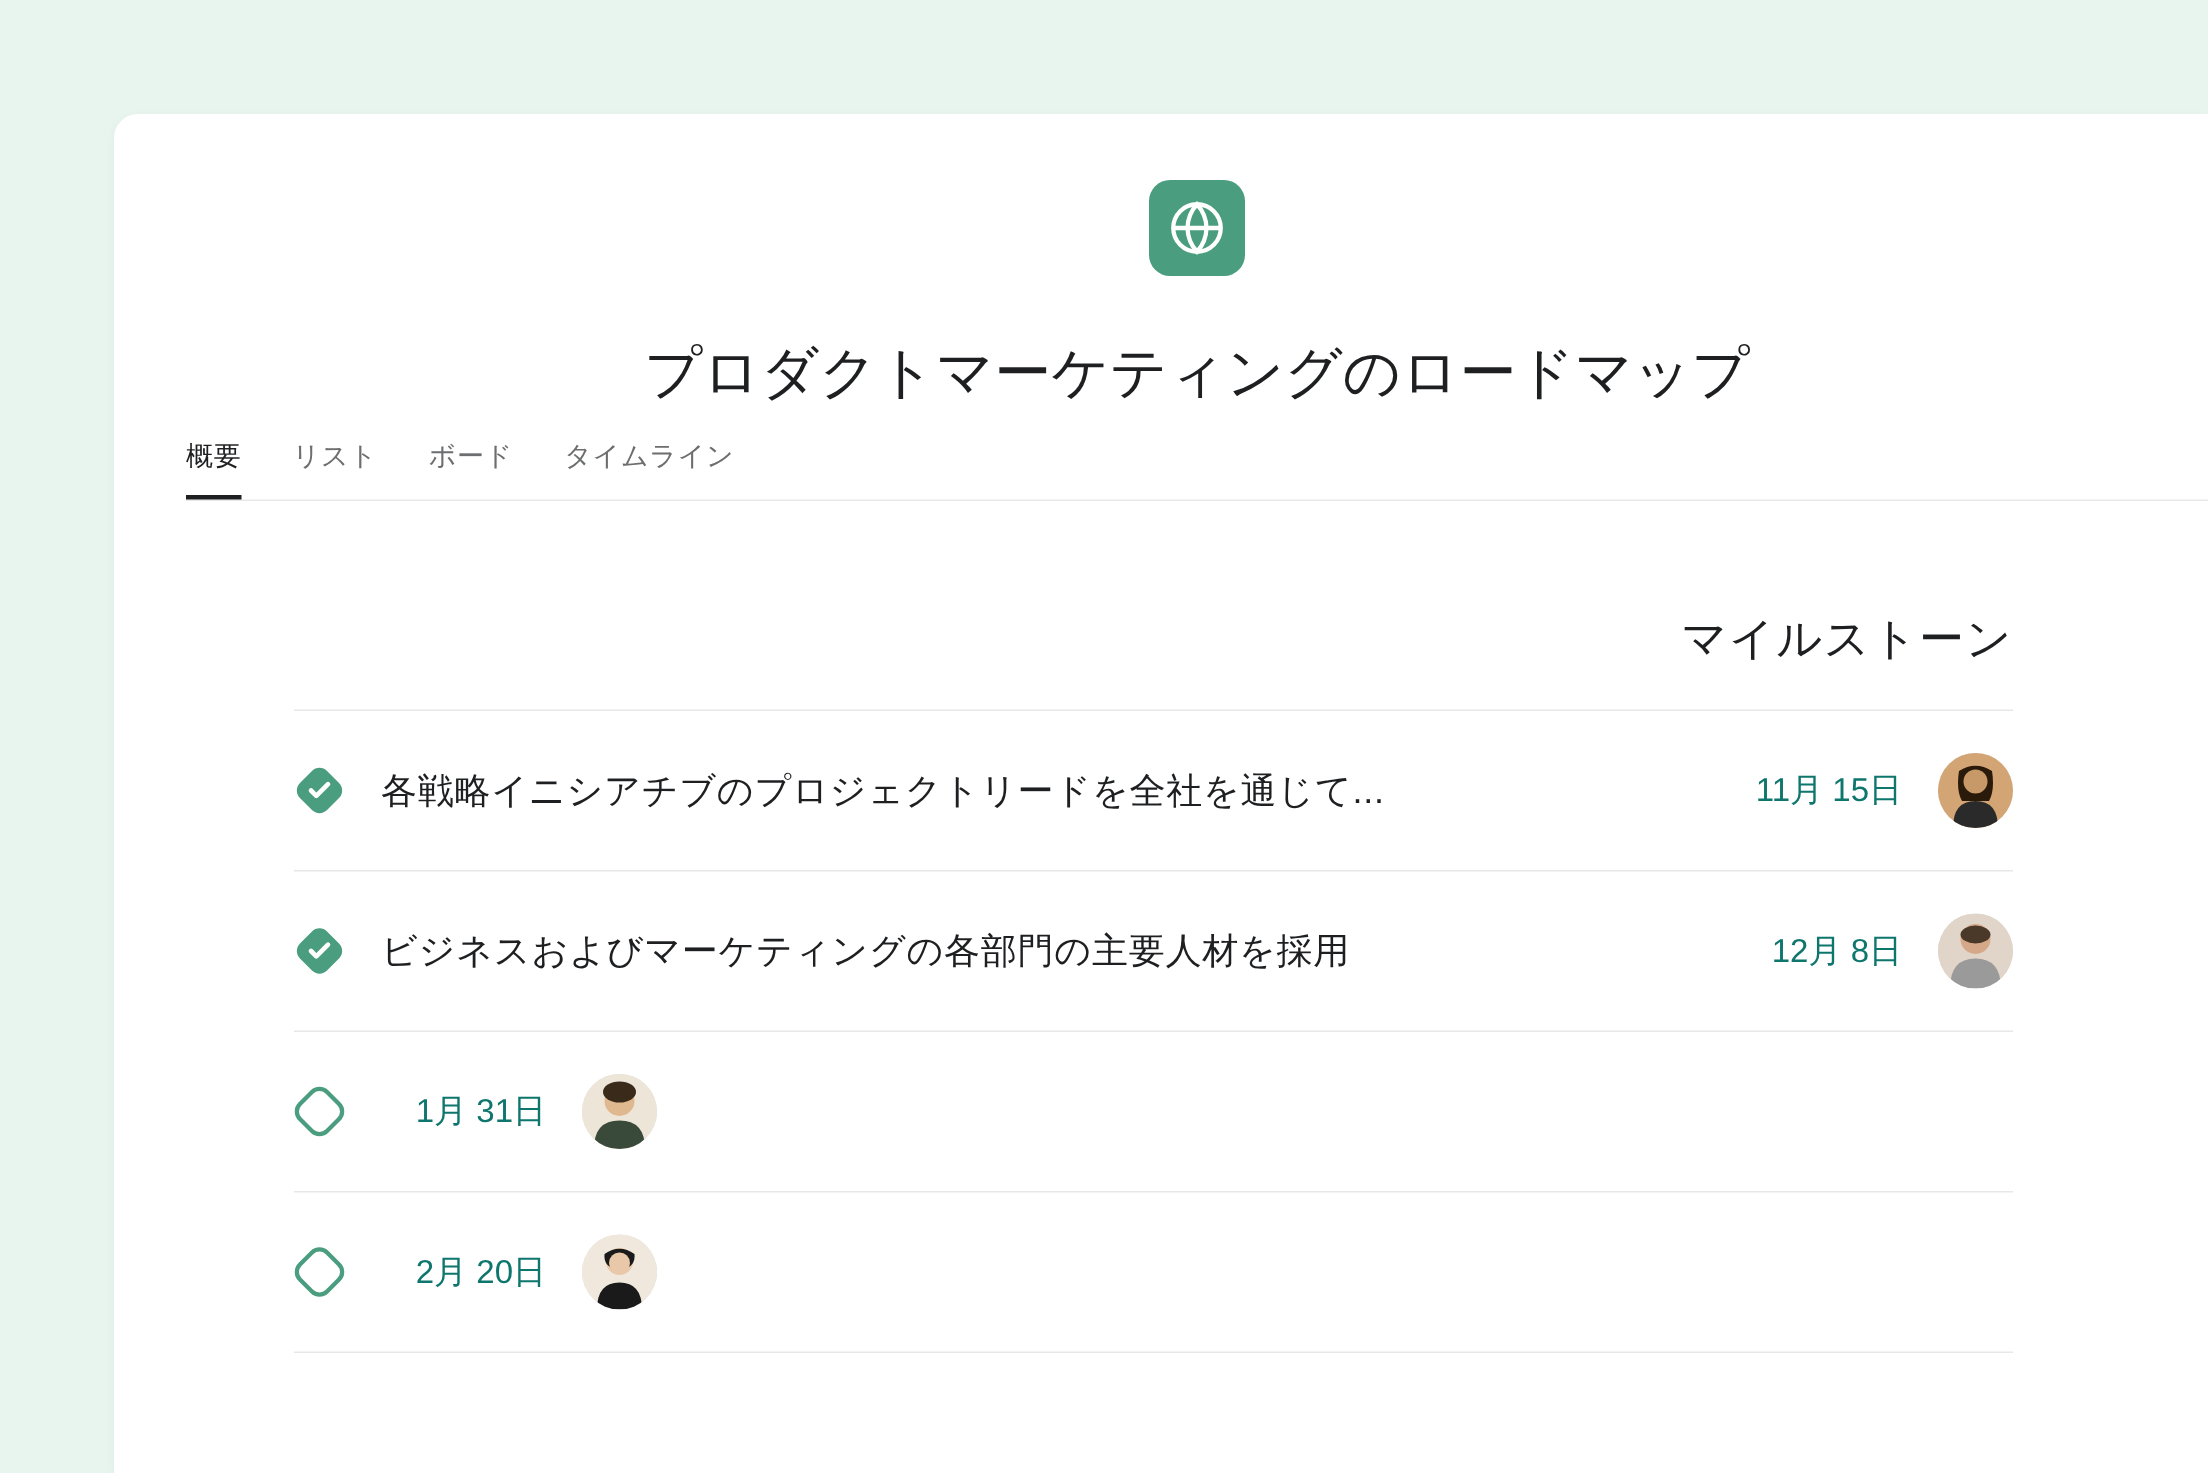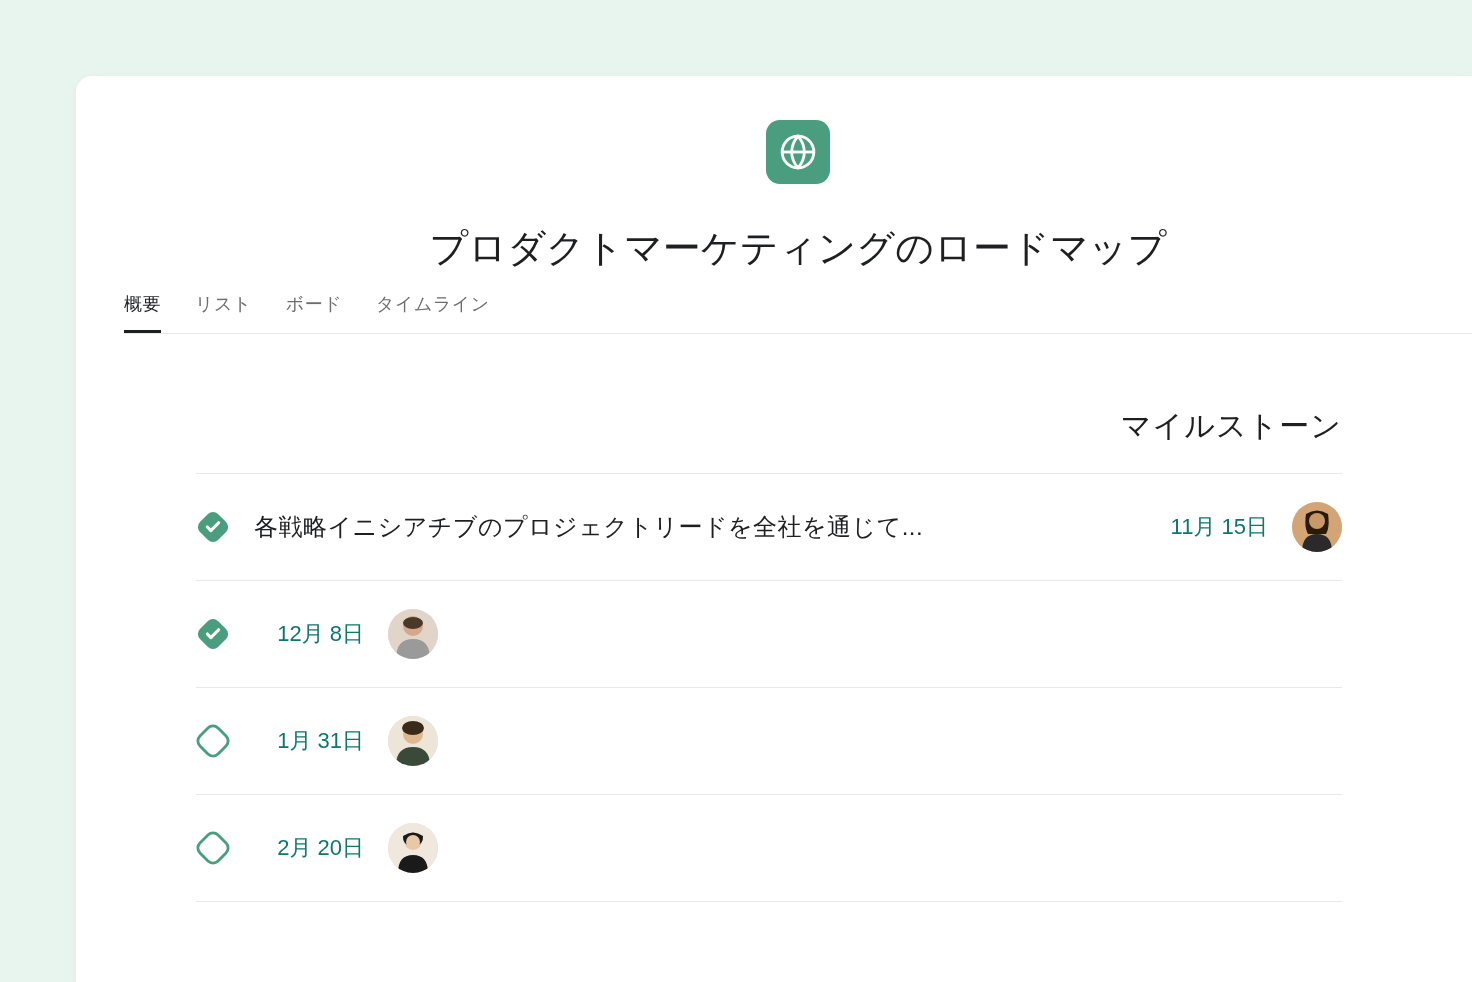--- a/index.html
+++ b/index.html
@@ -193,20 +193,21 @@
         </div>
       </div>
 
       <div class="milestone-row">
         <div class="milestone-marker">
           <svg viewBox="0 0 24 24">
             <rect x="3" y="3" width="18" height="18" rx="5" fill="#4a9d7f" transform="rotate(45 12 12)"></rect>
             <path d="M8 12l2.5 2.5L16 9" stroke="#ffffff" stroke-width="2.2" fill="none" stroke-linecap="round" stroke-linejoin="round"></path>
           </svg>
         </div>
+        <div class="milestone-title">ビジネスおよびマーケティングの各部門の主要人材を採用</div>
         <div class="milestone-date">12月 8日</div>
         <div class="avatar">
           <svg viewBox="0 0 50 50">
             <rect width="50" height="50" fill="#e0d5c8"></rect>
             <circle cx="25" cy="17" r="10" fill="#d4a888"></circle>
             <path d="M 8 50 Q 8 30 25 30 Q 42 30 42 50 Z" fill="#9a9a9a"></path>
             <ellipse cx="25" cy="14" rx="10" ry="6" fill="#4a3828"></ellipse>
           </svg>
         </div>
       </div>

